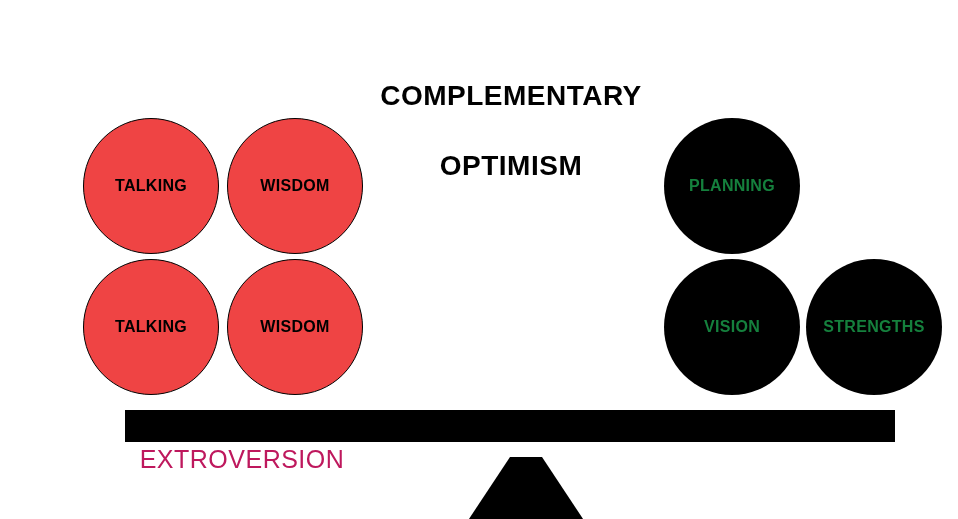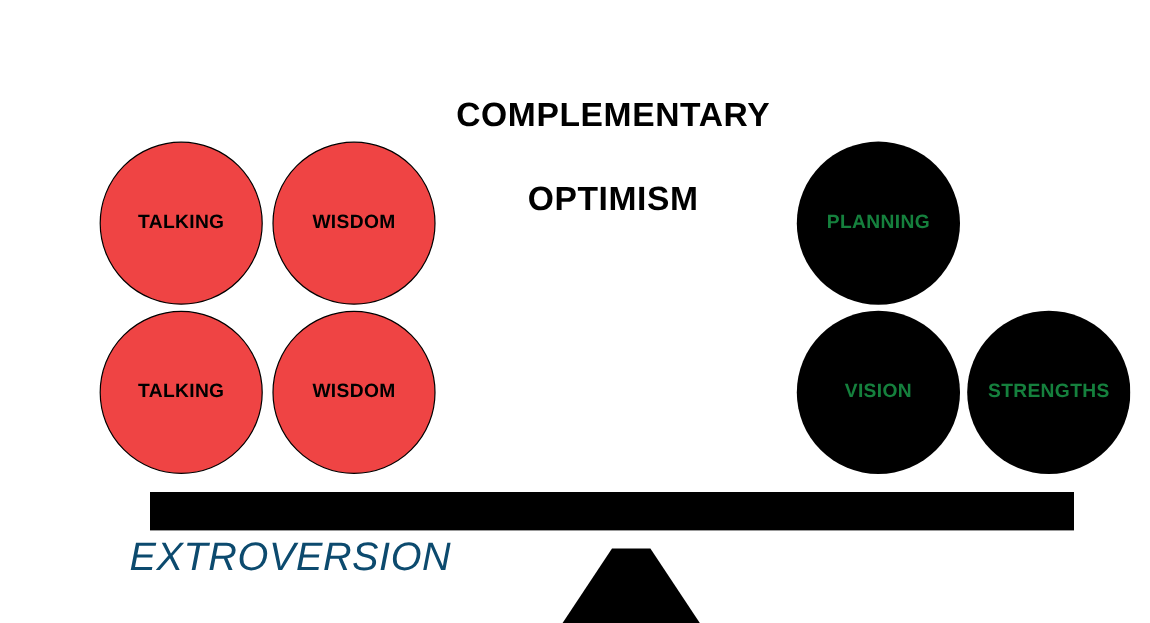--- a/index.html
+++ b/index.html
@@ -67,26 +67,25 @@
     height: 0;
     border-left: 51px solid transparent;
     border-right: 51px solid transparent;
     border-bottom: 77px solid #000000;
   }
 
   .axis-label {
     position: absolute;
     top: 397px;
     transform: translateX(-50%);
-    font-size: 33px;
+    font-size: 25px;
     font-weight: 400;
-    color: #0c4a6e;
+    color: #be185d;
     letter-spacing: 0.5px;
     white-space: nowrap;
-    font-style: italic;
   }
   .axis-label.left { left: 210px; }
   .axis-label.right { left: 743px; }
 </style>
 </head>
 <body>
 
 <div class="canvas">
 
   <div class="title">

